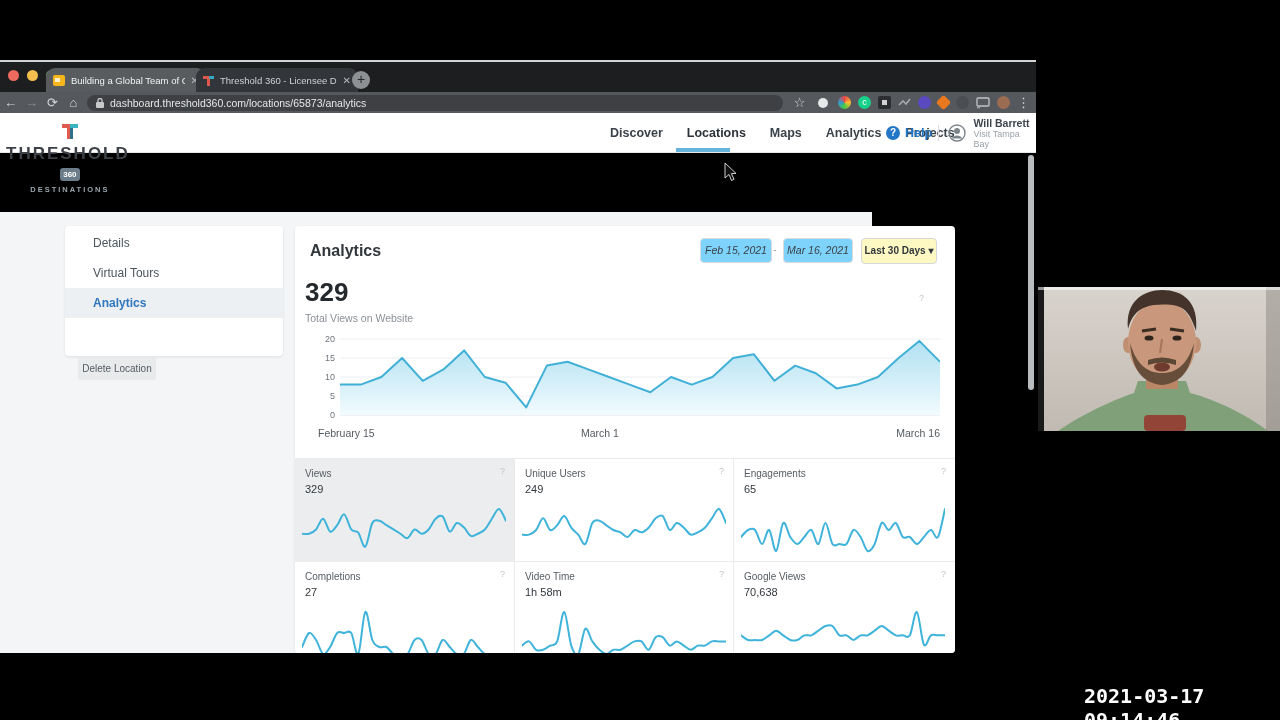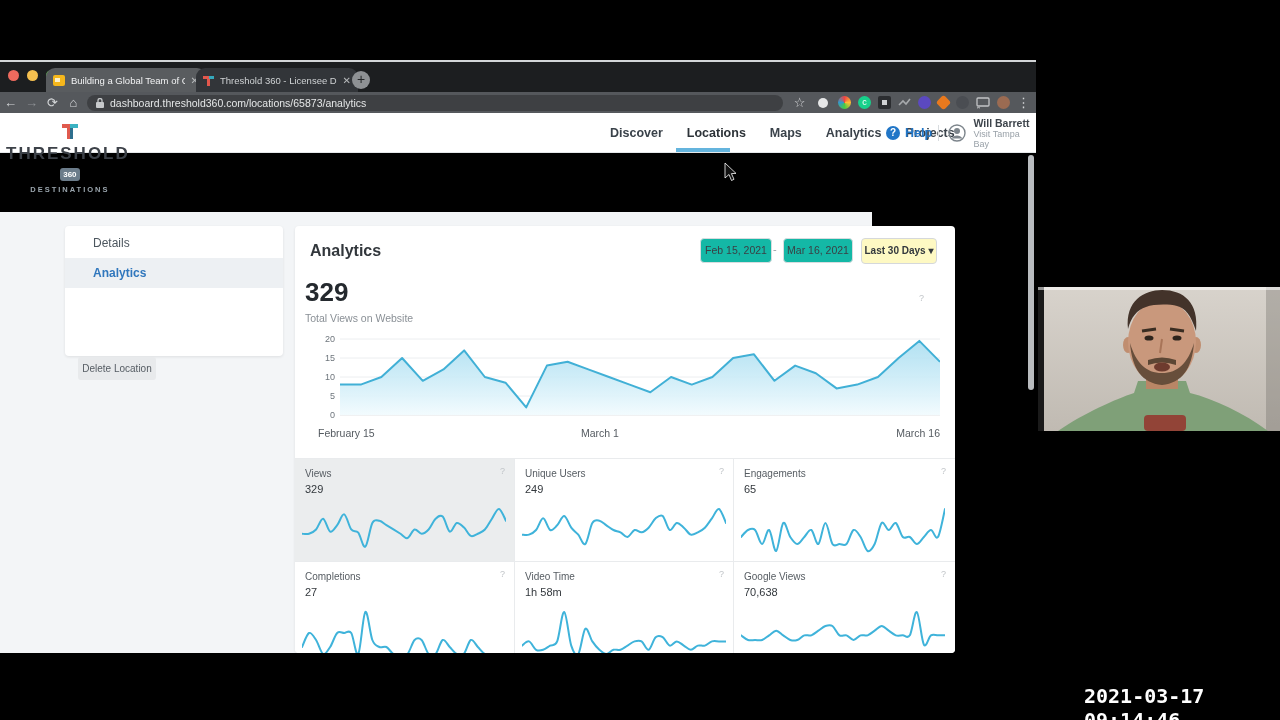--- a/index.html
+++ b/index.html
@@ -50,22 +50,22 @@
   .content{left:0;top:212px;width:872px;height:441px;background:#f3f5f7;}
   .sidecard{left:65px;top:14px;width:218px;height:130px;background:#fff;border-radius:4px;
             box-shadow:0 1px 3px rgba(0,0,0,.09);padding-top:2px;box-sizing:border-box;}
   .sideitem{height:30px;line-height:30px;padding-left:28px;font-size:12px;color:#4c565e;}
   .sideitem.active{background:#edf0f3;color:#3077bd;font-weight:bold;}
   .deletebtn{left:78px;top:145px;width:78px;height:23px;background:#e8eaec;border-radius:3px;
              font-size:10px;color:#555c63;text-align:center;line-height:23px;}
   .panel{left:295px;top:14px;width:660px;height:427px;background:#fff;border-radius:4px;
          box-shadow:0 1px 3px rgba(0,0,0,.09);overflow:hidden;}
   .panelhead{left:15px;top:16px;font-size:16px;font-weight:bold;color:#32373c;}
-  .datebox{top:12px;height:23px;border:1px solid #d8dcdf;border-radius:4px;background:#14b8a6;
-           font-size:10.5px;color:#3a3f44;text-align:center;line-height:23px;}
+  .datebox{top:12px;height:23px;border:1px solid #d8dcdf;border-radius:4px;background:#7dd3fc;
+           font-size:10.5px;color:#3a3f44;text-align:center;line-height:23px;font-style:italic;}
   .datesep{left:478px;top:17px;font-size:11px;color:#9aa0a6;}
   .rangebtn{left:566px;top:12px;width:74px;height:24px;background:#fef9c3;border:1px solid #d5d8db;
             border-radius:4px;font-size:10px;font-weight:bold;color:#33383d;text-align:center;line-height:24px;}
   .bigstat{left:10px;top:51px;font-size:26px;font-weight:bold;color:#24292e;}
   .statlabel{left:10px;top:86px;font-size:10.5px;color:#8a9096;}
   .qicon{font-size:9px;color:#c0c4c8;}
   .ytick{width:24px;text-align:right;font-size:9px;color:#6b7artifact278;} 
   .ytick{position:absolute;left:16px;width:24px;text-align:right;font-size:9px;color:#6e757c;height:12px;line-height:12px;}
   .xlabel{position:absolute;top:201px;font-size:10.5px;color:#555b61;}
   .cardsgrid{position:absolute;left:0;top:232px;width:660px;}
@@ -188,20 +188,21 @@
         <div class="userorg">Visit Tampa Bay</div>
       </div>
     </div>
   </div>
   <div class="abs nav-underline"></div>
 
 
   <div class="abs content">
     <div class="abs sidecard">
       <div class="sideitem">Details</div>
+      <div class="sideitem">Virtual Tours</div>
       <div class="sideitem active">Analytics</div>
     </div>
     <div class="abs deletebtn">Delete Location</div>
 
     <div class="abs panel">
       <div class="abs panelhead">Analytics</div>
       <div class="abs datebox" style="left:405px;width:70px">Feb 15, 2021</div>
       <div class="abs datesep">-</div>
       <div class="abs datebox" style="left:488px;width:68px">Mar 16, 2021</div>
       <div class="abs rangebtn"><span>Last 30 Days</span> <span>▾</span></div>

